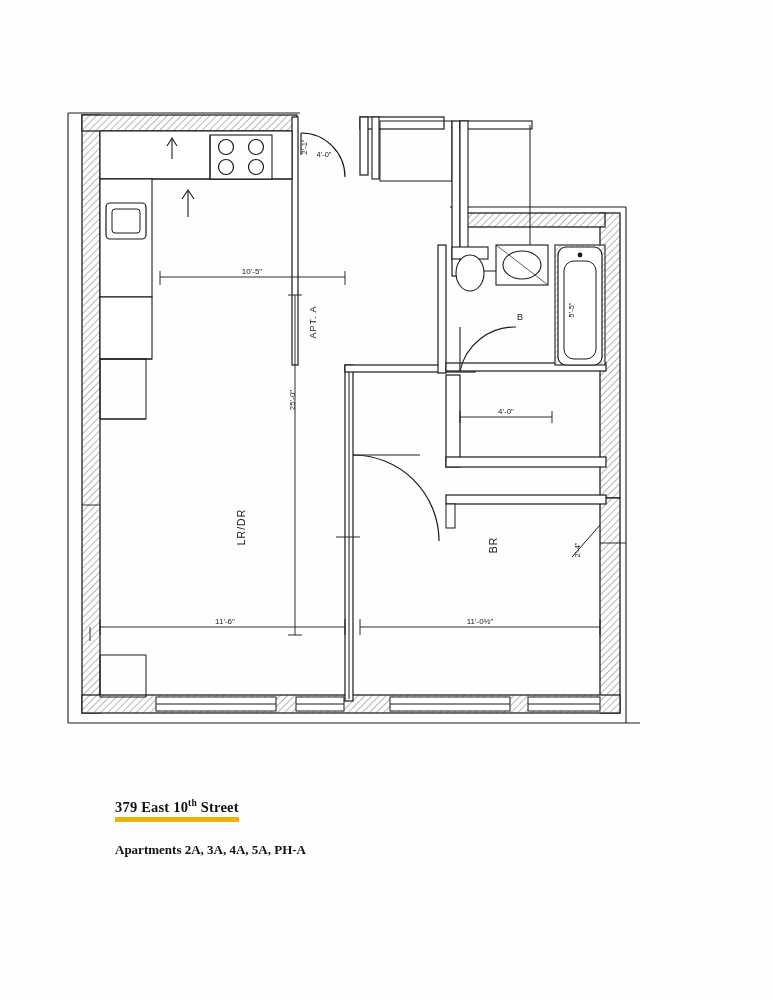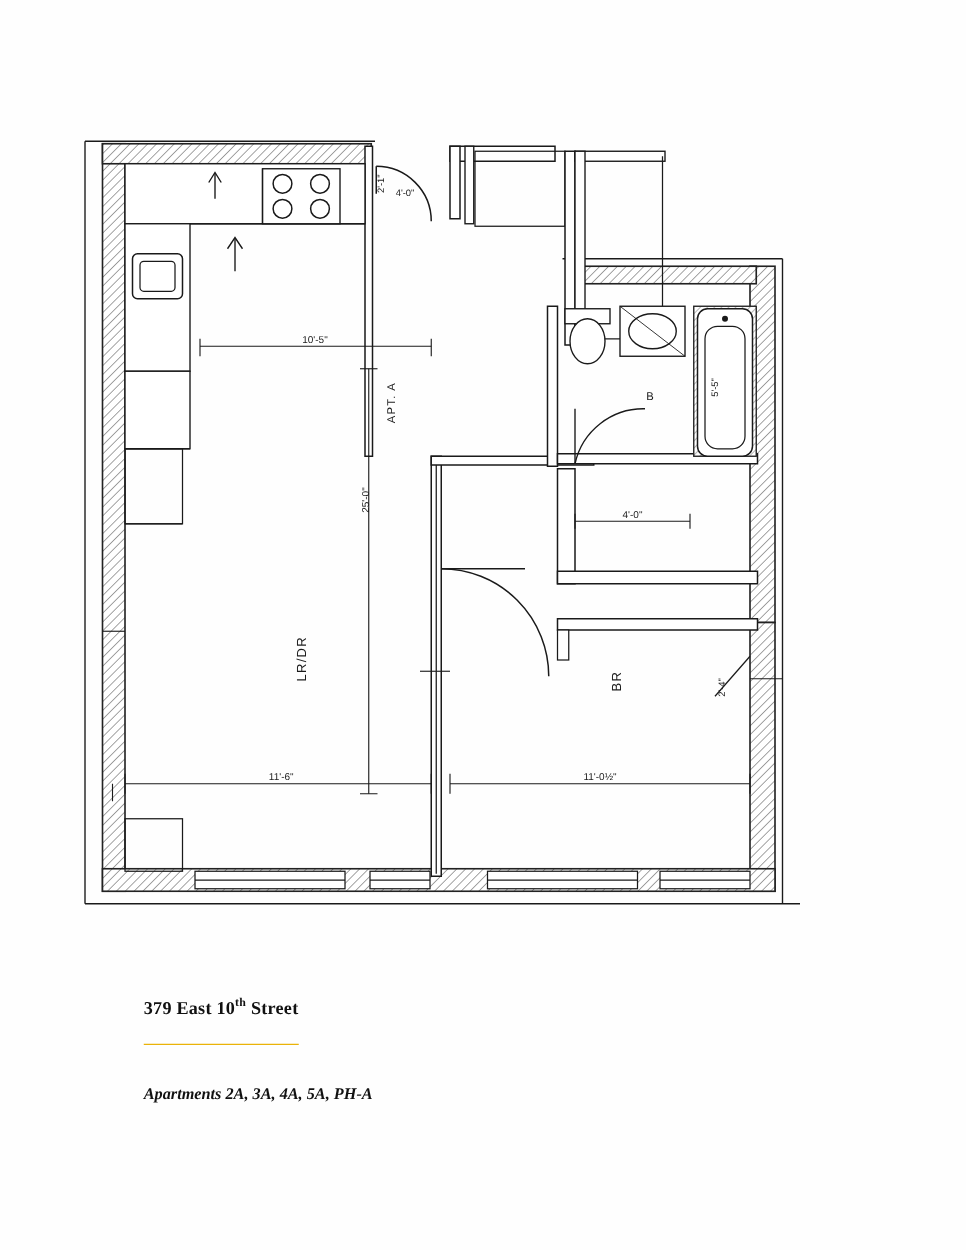--- a/index.html
+++ b/index.html
@@ -36,42 +36,41 @@
   #caption {
     position: absolute;
     left: 115px;
     top: 798px;
     width: 500px;
   }
   .addr-line1 {
     font-weight: bold;
     font-size: 14.5px;
     letter-spacing: .2px;
-    border-bottom: 1px solid #eab308;
+    border-bottom: 5px solid #eab308;
     display: inline-block;
-    padding-bottom: 19px;
+    padding-bottom: 1px;
     line-height: 1.1;
   }
   .addr-line1 sup {
     font-size: 9.5px;
     vertical-align: super;
     line-height: 0;
   }
   .addr-line2 {
     font-weight: bold;
     font-size: 13px;
     margin-top: 2px;
     line-height: 1.15;
   }
   .addr-line3 {
     font-weight: bold;
     font-size: 13px;
-    margin-top: 32px;
+    margin-top: 21px;
     line-height: 1.15;
-    font-style: italic;
   }
 </style>
 </head>
 <body>
 
 <div id="sheet">
 
   <div id="plan">
     <svg width="620" height="650" viewBox="0 0 620 650" xmlns="http://www.w3.org/2000/svg">
       <defs>

